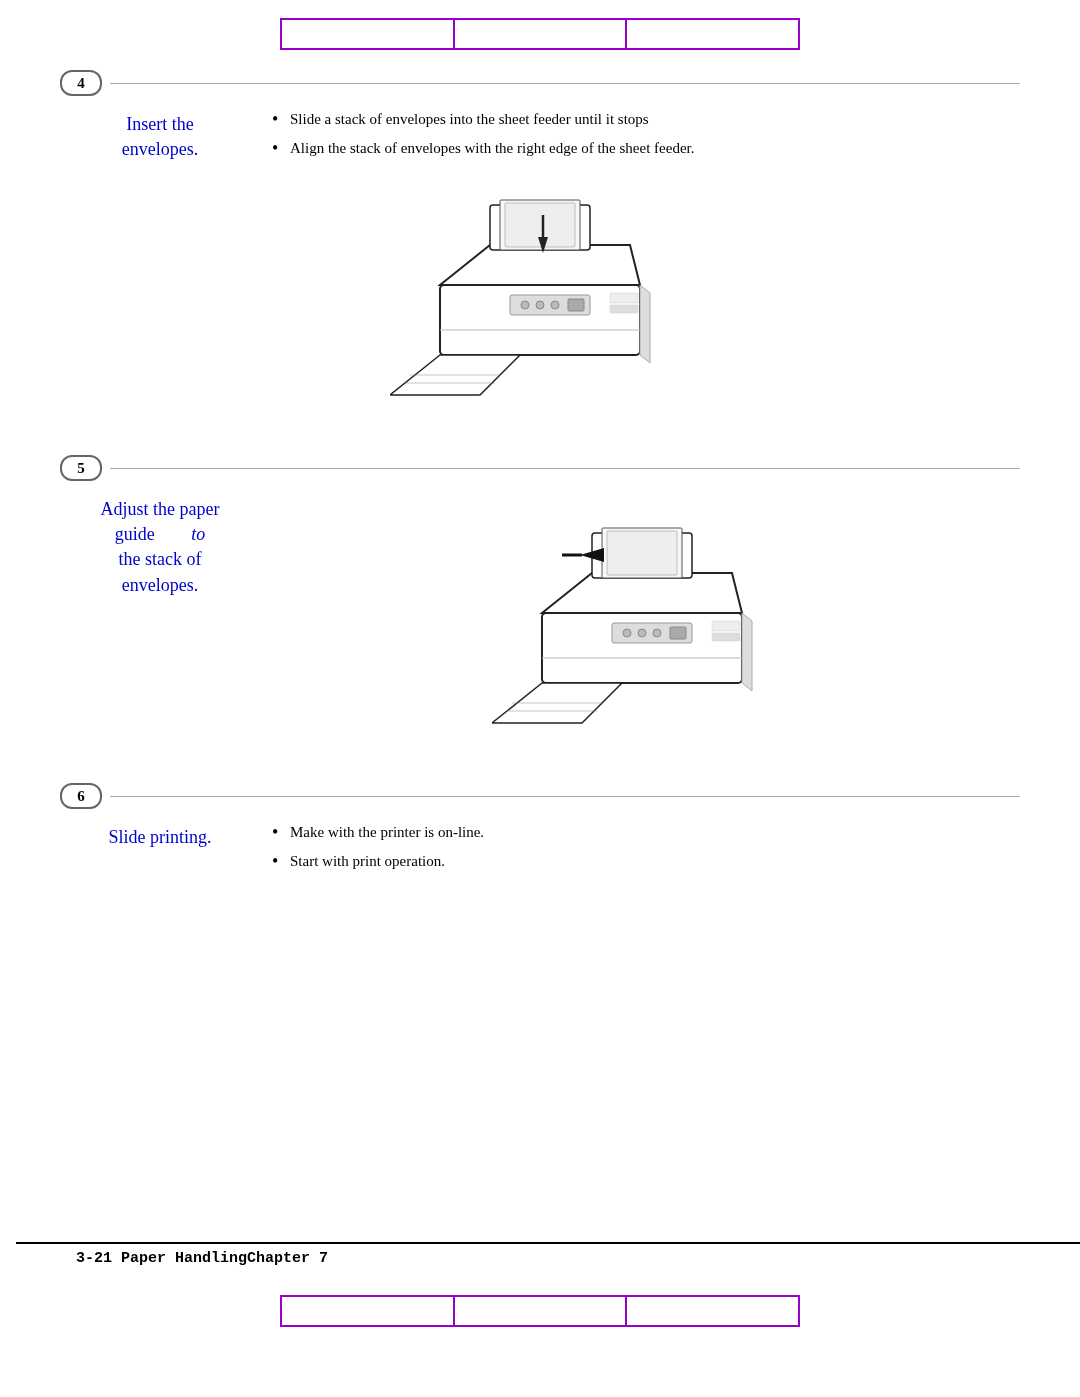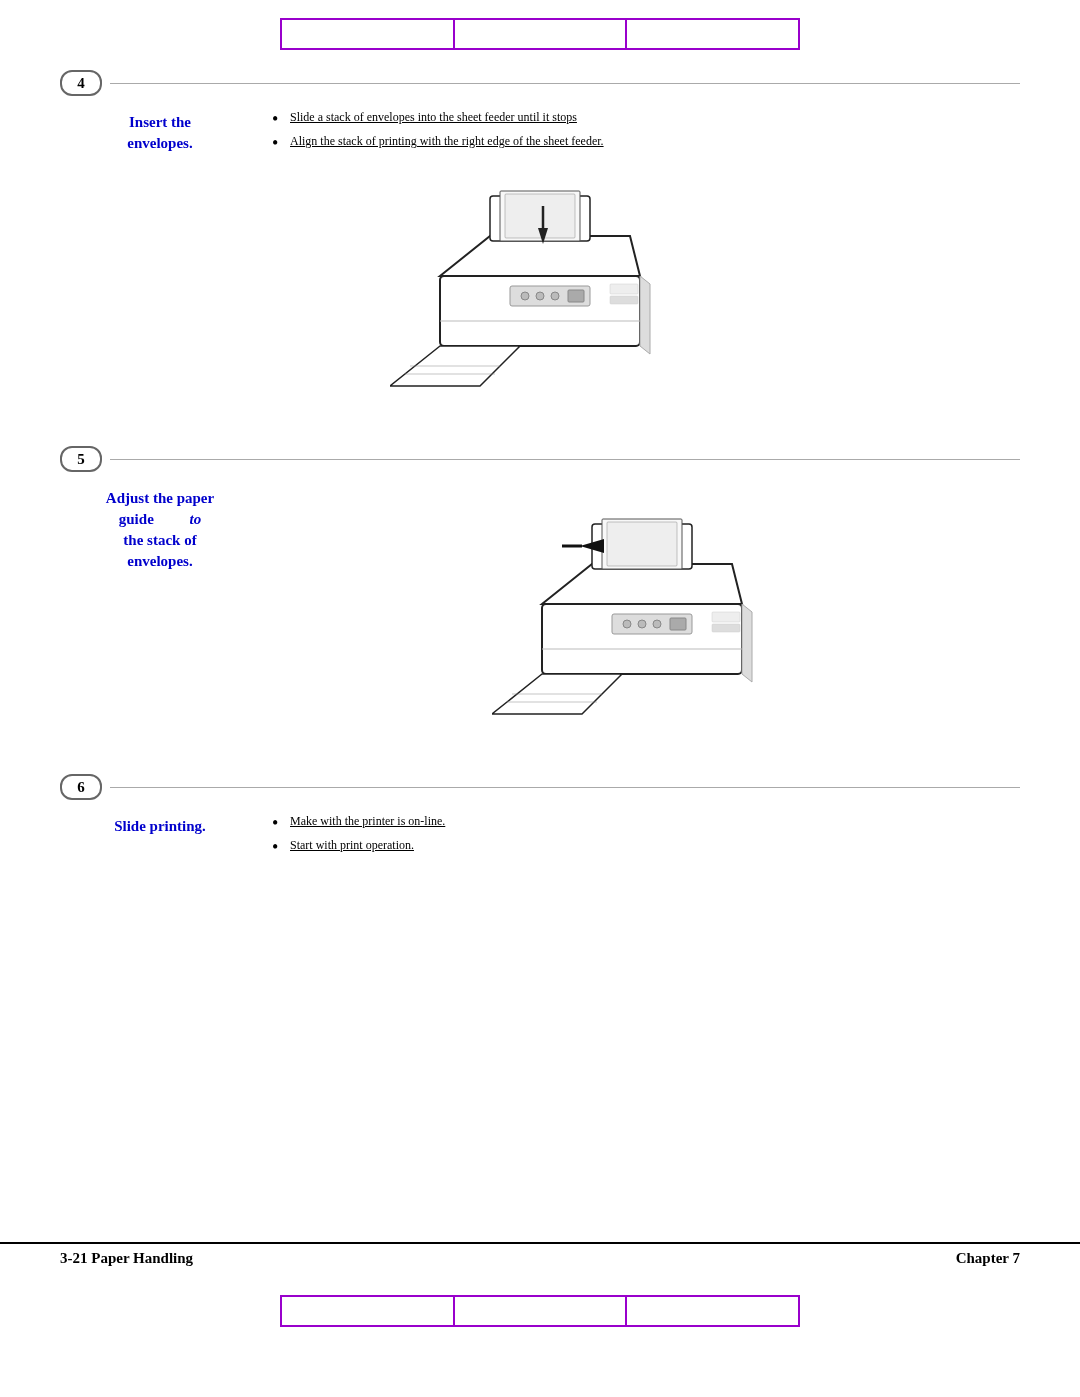--- a/index.html
+++ b/index.html
@@ -88,45 +88,44 @@
 
     .step-label-col {
       width: 160px;
       flex-shrink: 0;
       text-align: center;
       padding-top: 4px;
     }
 
     .step-label {
       color: #0000cc;
-      font-size: 15px;
-      font-weight: bold;
+      font-size: 18px;
+      font-weight: normal;
       line-height: 1.4;
       text-align: right;
     }
     .step-label em {
       font-style: italic;
       margin-left: 32px;
     }
 
     .step-content-col {
       flex: 1;
     }
 
     .bullet-list {
       list-style: none;
       padding: 0;
     }
     .bullet-list li {
       padding-left: 20px;
       position: relative;
       margin-bottom: 6px;
-      font-size: 12px;
+      font-size: 15px;
       line-height: 1.5;
-      text-decoration: underline;
     }
     .bullet-list li::before {
       content: "•";
       position: absolute;
       left: 2px;
       font-size: 18px;
       line-height: 1.3;
     }
 
     
@@ -148,28 +147,28 @@
     .step6-body {
       display: flex;
       gap: 30px;
       padding-left: 20px;
     }
 
     
     .page-footer {
       position: absolute;
       bottom: 130px;
-      left: 0;
+      left: 16px;
       right: 0;
       border-top: 2px solid #000;
       display: flex;
-      justify-content: space-between;
+      justify-content: flex-start;
       padding: 6px 60px 0 60px;
       font-size: 15px;
-      font-family: Liberation Serif, serif;
+      font-family: Liberation Mono, monospace;
       font-weight: bold;
     }
 
     
     .bottom-nav {
       display: flex;
       justify-content: center;
       position: absolute;
       bottom: 70px;
       left: 0;
@@ -204,21 +203,21 @@
       <div class="step-badge">4</div>
       <div class="step-line"></div>
     </div>
     <div class="step4-body">
       <div class="step-label-col">
         <span class="step-label">Insert the<br>envelopes.</span>
       </div>
       <div class="step-content-col">
         <ul class="bullet-list">
           <li>Slide a stack of envelopes into the sheet feeder until it stops</li>
-          <li>Align the stack of printing with the right edge of the sheet feeder.</li>
+          <li>Align the stack of envelopes with the right edge of the sheet feeder.</li>
         </ul>
       </div>
     </div>
 
     <div class="printer-illustration">
       <svg class="printer-svg" width="300" height="240" viewBox="0 0 300 240">
 
         <rect x="50" y="110" width="200" height="70" rx="4" fill="white" stroke="#222" stroke-width="2"></rect>
 
         <polygon points="50,110 100,70 240,70 250,110" fill="white" stroke="#222" stroke-width="2"></polygon>

